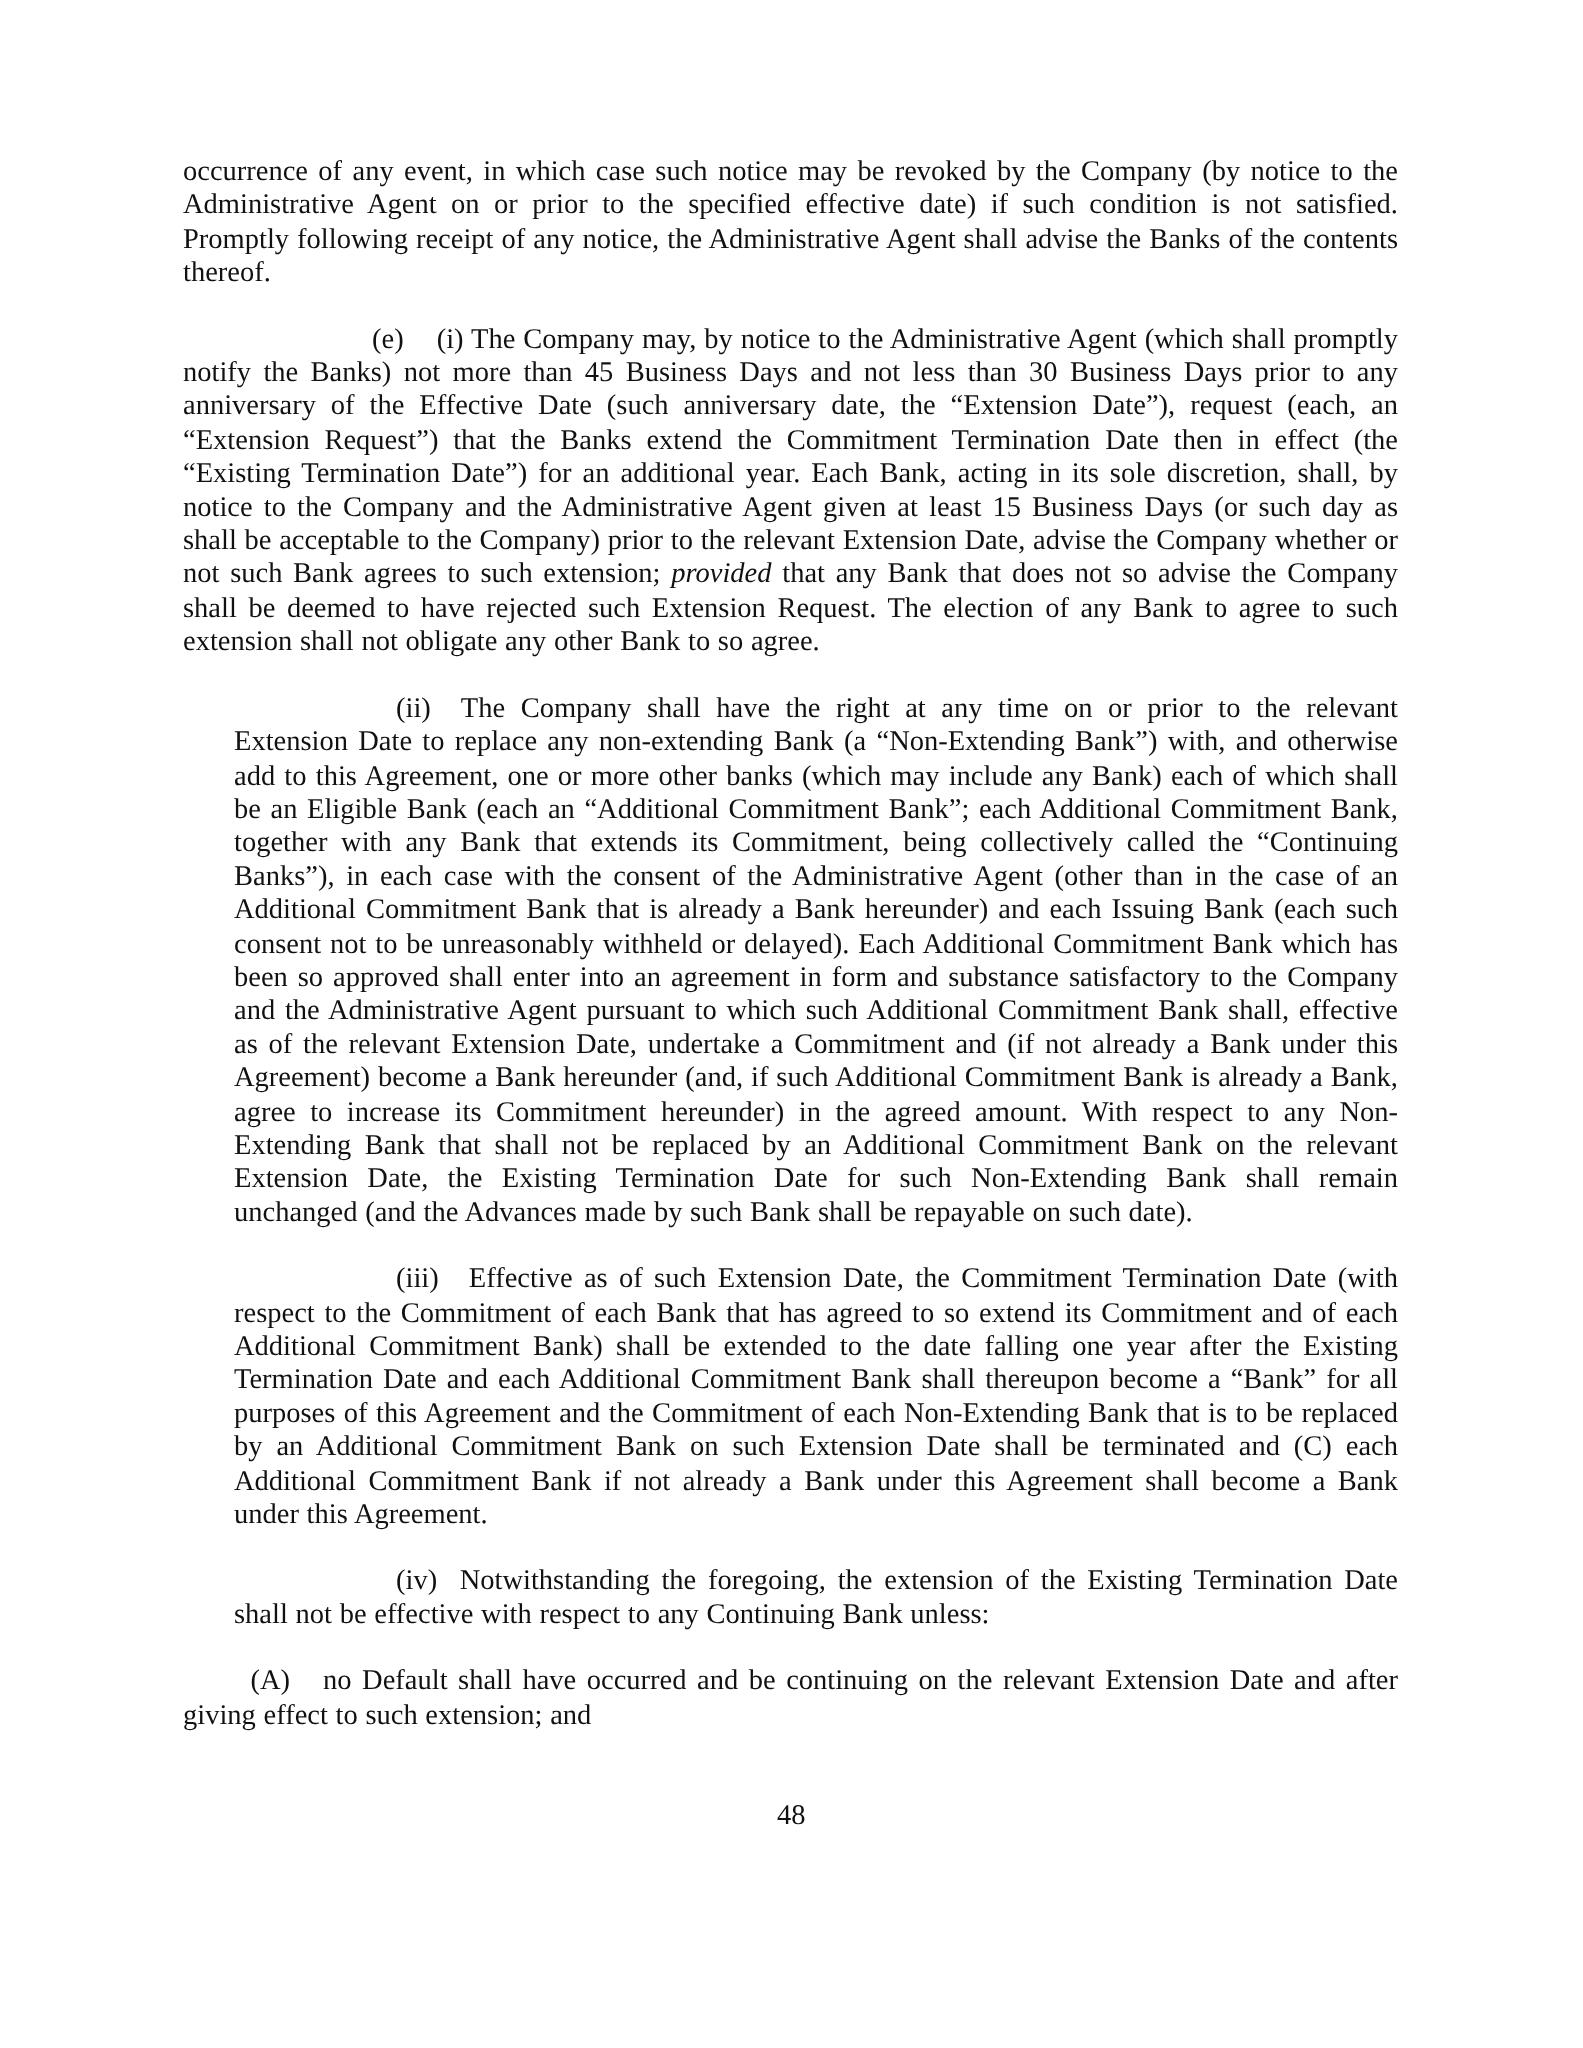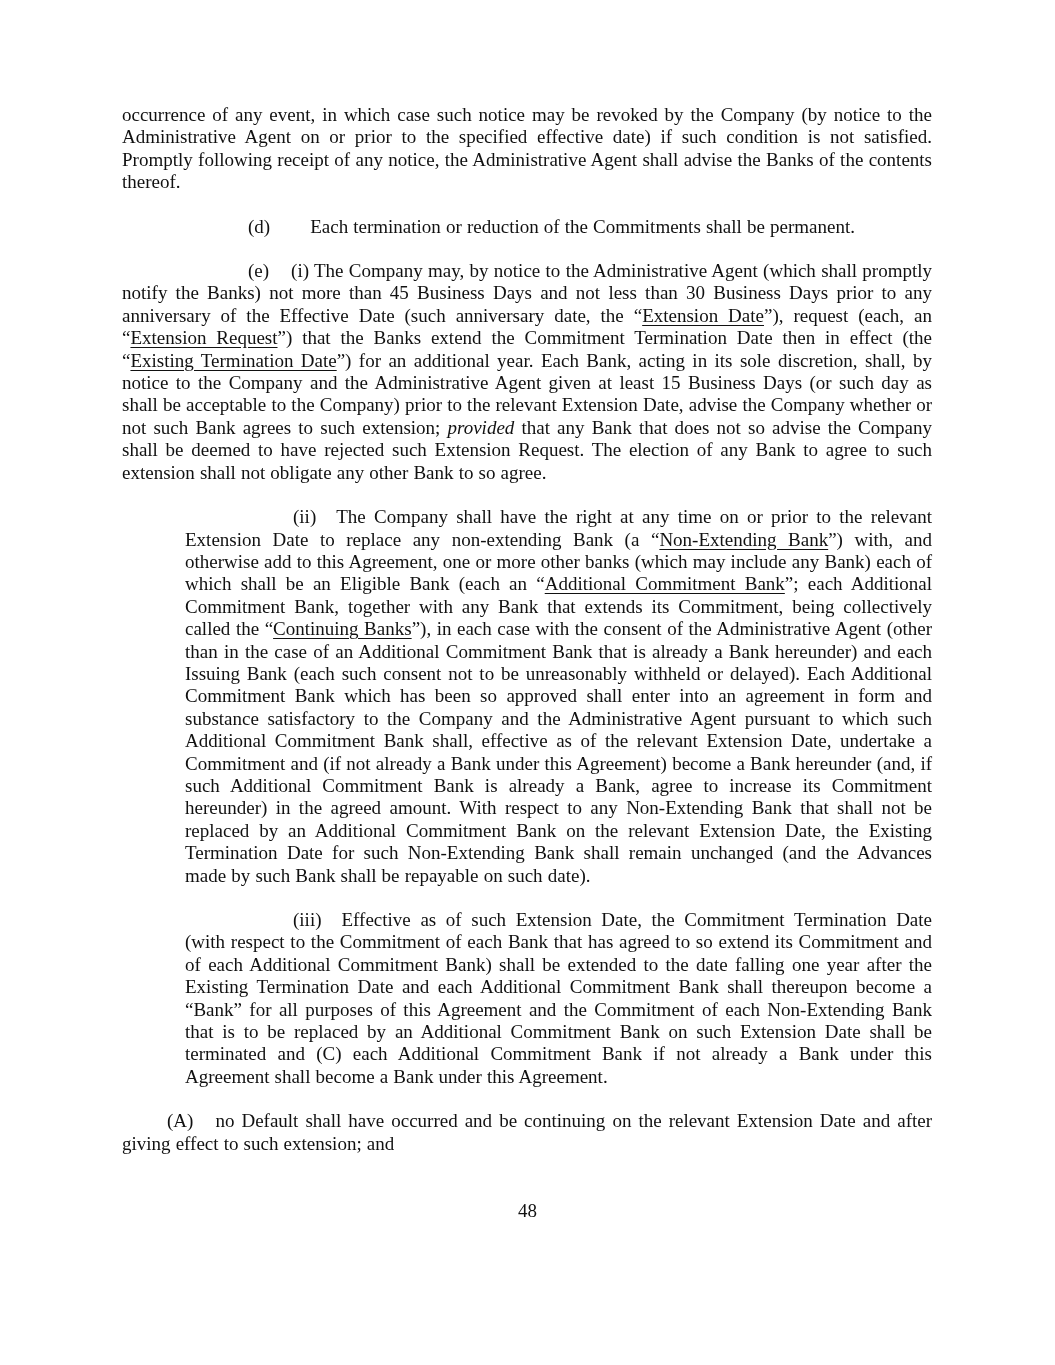--- a/index.html
+++ b/index.html
@@ -28,52 +28,51 @@
     line-height: 22.4px;
     text-align: justify;
     word-spacing: 0.02em;
   }
   
   p.flush { text-indent: 0; }
   
   p.indent-deep { text-indent: 126px; }
   
   p.block {
-    margin-left: 63px;
+    margin-left: 34px;
     text-indent: 108px;
   }
   
   p.sub-block {
     text-indent: 45px;
   }
   .gap {
     display: inline-block;
     height: 1px;
   }
   .defined-term {
-    text-decoration: underline;
     text-underline-offset: 3px;
   }
   .italic { font-style: italic; }
   .page-number {
     position: absolute;
     top: 1200px;
     left: 0;
     width: 100%;
     text-align: center;
     font-size: 19px;
     line-height: 22px;
   }
 </style>
 </head>
 <body>
 
 <div class="page">
   <div class="content">
       <p class="flush"><span class="">occurrence of any event, in which case such notice may be revoked by the Company (by notice to the Administrative Agent on or prior to the specified effective date) if such condition is not satisfied. Promptly following receipt of any notice, the Administrative Agent shall advise the Banks of the contents thereof.</span></p>
-      <p class="indent-deep"><span class="">(d)</span><span class="gap" style="width: 40px;"></span><span class="">Each termination or reduction of the Commitments shall be permanent.</span></p>
       <p class="indent-deep"><span class="">(e)</span><span class="gap" style="width: 22px;"></span><span class="">(i) The Company may, by notice to the Administrative Agent (which shall promptly notify the Banks) not more than 45 Business Days and not less than 30 Business Days prior to any anniversary of the Effective Date (such anniversary date, the “</span><span class="defined-term">Extension Date</span><span class="">”), request (each, an “</span><span class="defined-term">Extension Request</span><span class="">”) that the Banks extend the Commitment Termination Date then in effect (the “</span><span class="defined-term">Existing Termination Date</span><span class="">”) for an additional year. Each Bank, acting in its sole discretion, shall, by notice to the Company and the Administrative Agent given at least 15 Business Days (or such day as shall be acceptable to the Company) prior to the relevant Extension Date, advise the Company whether or not such Bank agrees to such extension; </span><span class="italic">provided</span><span class=""> that any Bank that does not so advise the Company shall be deemed to have rejected such Extension Request. The election of any Bank to agree to such extension shall not obligate any other Bank to so agree.</span></p>
       <p class="block"><span class="">(ii)</span><span class="gap" style="width: 20px;"></span><span class="">The Company shall have the right at any time on or prior to the relevant Extension Date to replace any non-extending Bank (a “</span><span class="defined-term">Non-Extending Bank</span><span class="">”) with, and otherwise add to this Agreement, one or more other banks (which may include any Bank) each of which shall be an Eligible Bank (each an “</span><span class="defined-term">Additional Commitment Bank</span><span class="">”; each Additional Commitment Bank, together with any Bank that extends its Commitment, being collectively called the “</span><span class="defined-term">Continuing Banks</span><span class="">”), in each case with the consent of the Administrative Agent (other than in the case of an Additional Commitment Bank that is already a Bank hereunder) and each Issuing Bank (each such consent not to be unreasonably withheld or delayed). Each Additional Commitment Bank which has been so approved shall enter into an agreement in form and substance satisfactory to the Company and the Administrative Agent pursuant to which such Additional Commitment Bank shall, effective as of the relevant Extension Date, undertake a Commitment and (if not already a Bank under this Agreement) become a Bank hereunder (and, if such Additional Commitment Bank is already a Bank, agree to increase its Commitment hereunder) in the agreed amount. With respect to any Non-Extending Bank that shall not be replaced by an Additional Commitment Bank on the relevant Extension Date, the Existing Termination Date for such Non-Extending Bank shall remain unchanged (and the Advances made by such Bank shall be repayable on such date).</span></p>
       <p class="block"><span class="">(iii)</span><span class="gap" style="width: 20px;"></span><span class="">Effective as of such Extension Date, the Commitment Termination Date (with respect to the Commitment of each Bank that has agreed to so extend its Commitment and of each Additional Commitment Bank) shall be extended to the date falling one year after the Existing Termination Date and each Additional Commitment Bank shall thereupon become a “Bank” for all purposes of this Agreement and the Commitment of each Non-Extending Bank that is to be replaced by an Additional Commitment Bank on such Extension Date shall be terminated and (C) each Additional Commitment Bank if not already a Bank under this Agreement shall become a Bank under this Agreement.</span></p>
+      <p class="block"><span class="">(iv)</span><span class="gap" style="width: 15px;"></span><span class="">Notwithstanding the foregoing, the extension of the Existing Termination Date shall not be effective with respect to any Continuing Bank unless:</span></p>
       <p class="sub-block"><span class="">(A)</span><span class="gap" style="width: 22px;"></span><span class="">no Default shall have occurred and be continuing on the relevant Extension Date and after giving effect to such extension; and</span></p>
     </div>
   <div class="page-number">48</div>
 </div>
 
 </body></html>

